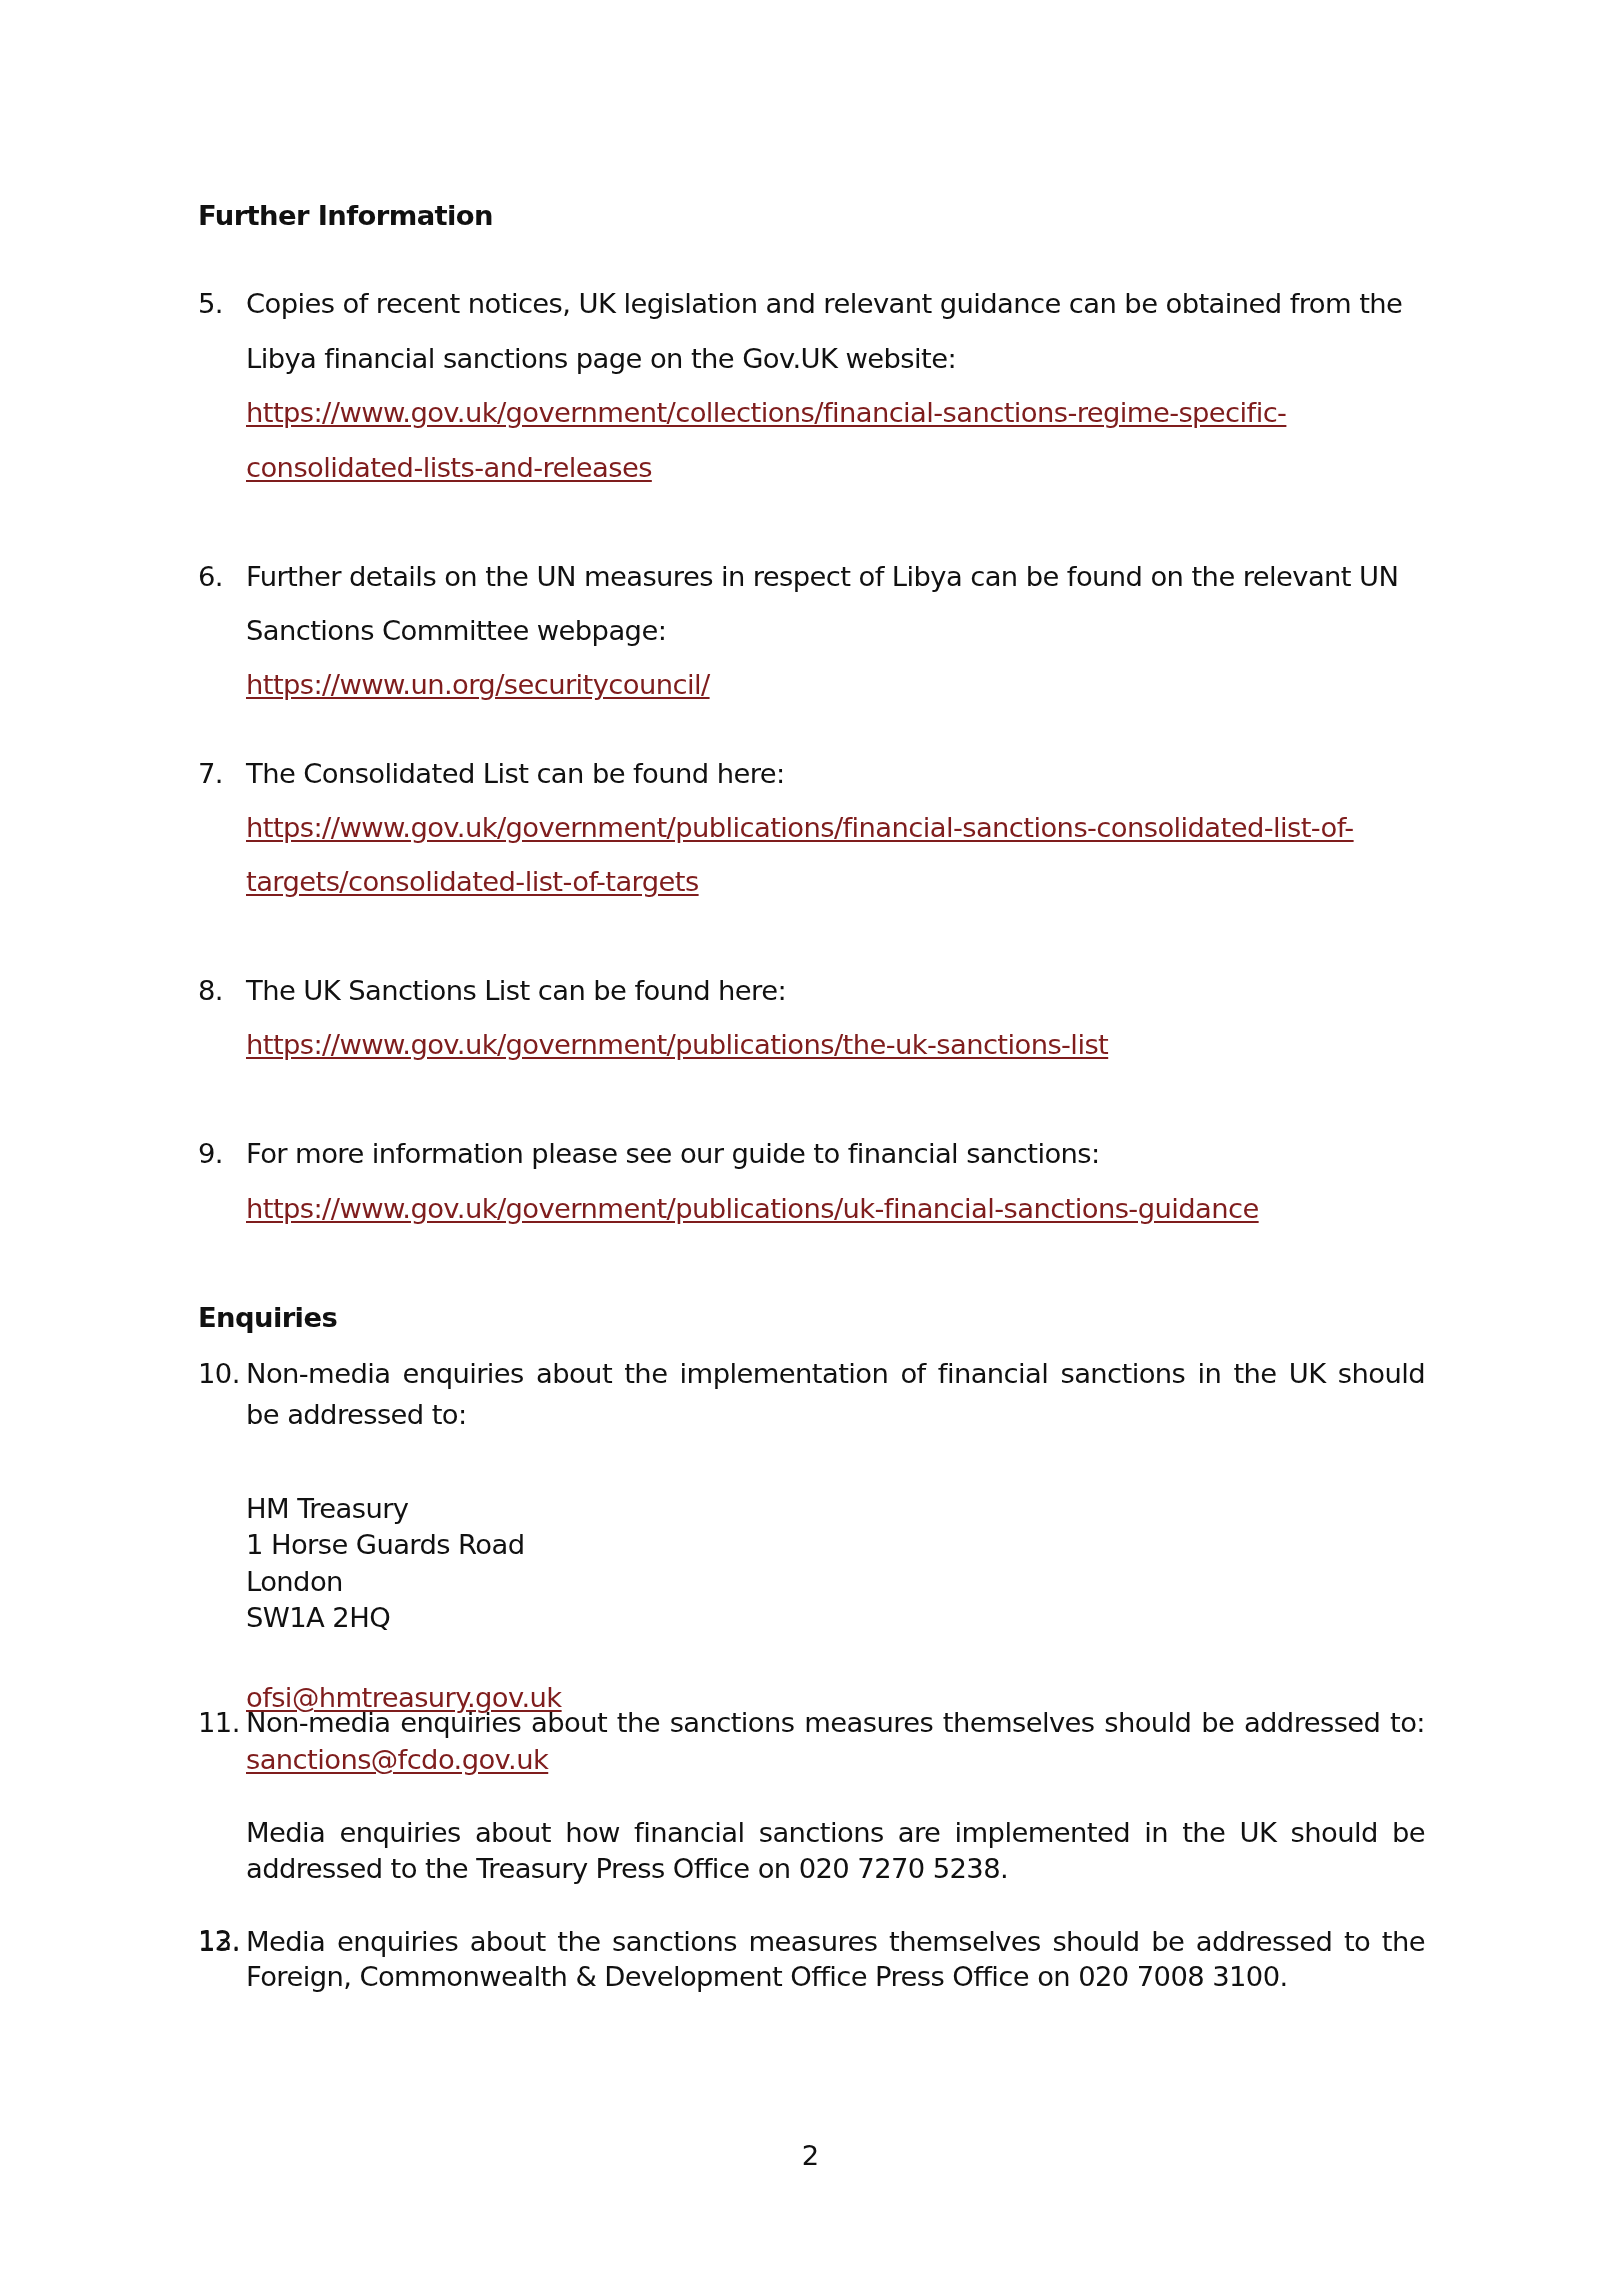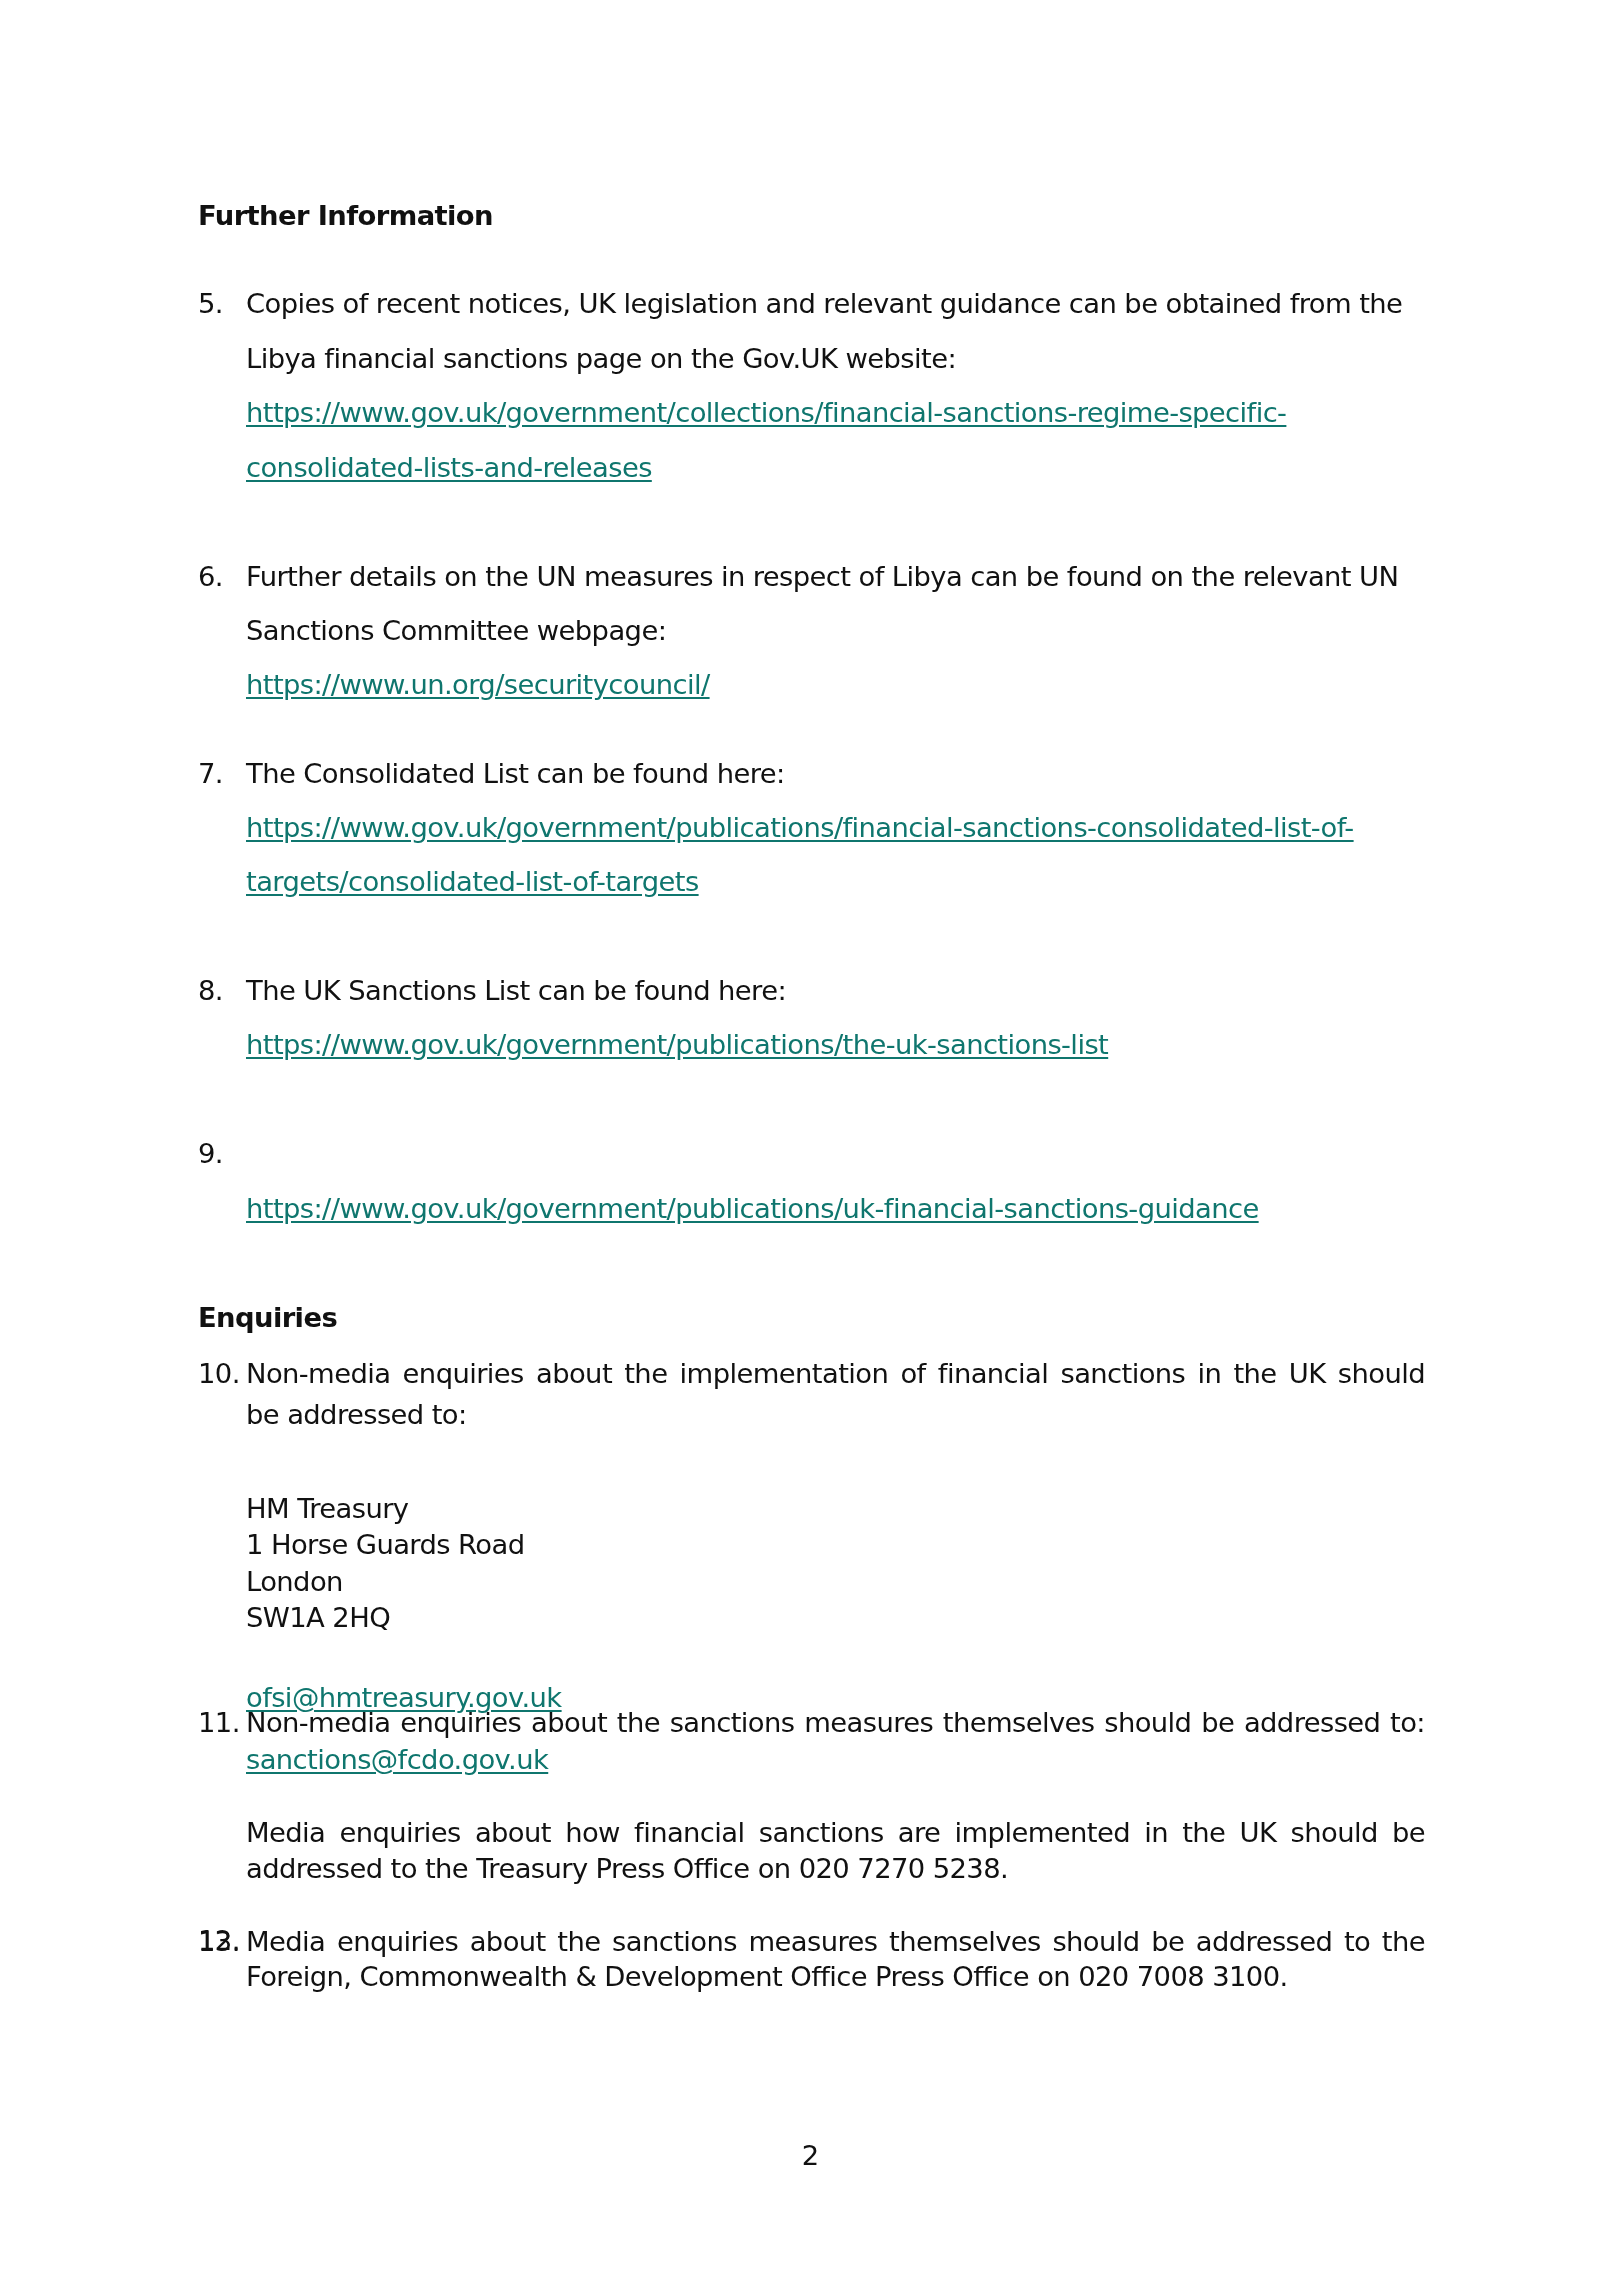--- a/index.html
+++ b/index.html
@@ -5,21 +5,21 @@
   html, body { margin: 0; padding: 0; background: #ffffff; }
   body { width: 1621px; height: 2293px; position: relative; overflow: hidden;
          font-family: "DejaVu Sans", "Liberation Sans", sans-serif; color: #111111; }
   .page { position: absolute; left: 0; top: 0; width: 1454px; height: 2293px; background: #ffffff; }
   .line { position: absolute; font-size: 27.4px; line-height: 35px; white-space: nowrap;
           letter-spacing: -0.6px; }
   .heading { font-weight: bold; left: 198px; }
   .num { left: 198px; }
   .txt { left: 246px; }
   .just { left: 246px; width: 1179px; text-align: justify; text-align-last: justify; white-space: normal; }
-  a.link { color: #0f766e; text-decoration: underline; text-underline-offset: 2.9px; }
+  a.link { color: #7f1d1d; text-decoration: underline; text-underline-offset: 2.9px; }
   .pagenum { position: absolute; left: 0; width: 1621px; text-align: center; font-size: 27.4px; line-height: 35px; }
 </style>
 </head>
 <body>
 
 <div class="page">
 
   <div class="line heading" style="top:198px;">Further Information</div>
 
   <div class="line num" style="top:286px;">5.</div>
@@ -36,20 +36,21 @@
   <div class="line num" style="top:756px;">7.</div>
   <div class="line txt" style="top:756px;">The Consolidated List can be found here:</div>
   <div class="line txt" style="top:810px;"><a class="link">https://www.gov.uk/government/publications/financial-sanctions-consolidated-list-of-</a></div>
   <div class="line txt" style="top:864px;"><a class="link">targets/consolidated-list-of-targets</a></div>
 
   <div class="line num" style="top:973px;">8.</div>
   <div class="line txt" style="top:973px;">The UK Sanctions List can be found here:</div>
   <div class="line txt" style="top:1027px;"><a class="link">https://www.gov.uk/government/publications/the-uk-sanctions-list</a></div>
 
   <div class="line num" style="top:1136px;">9.</div>
+  <div class="line txt" style="top:1136px;">For more information please see our guide to financial sanctions:</div>
   <div class="line txt" style="top:1191px;"><a class="link">https://www.gov.uk/government/publications/uk-financial-sanctions-guidance</a></div>
 
   <div class="line heading" style="top:1300px;">Enquiries</div>
 
   <div class="line num" style="top:1356px;">10.</div>
   <div class="line just" style="top:1356px;">Non-media enquiries about the implementation of financial sanctions in the UK should</div>
   <div class="line txt" style="top:1397px;">be addressed to:</div>
   <div class="line txt" style="top:1491px;">HM Treasury</div>
   <div class="line txt" style="top:1527px;">1 Horse Guards Road</div>
   <div class="line txt" style="top:1564px;">London</div>

